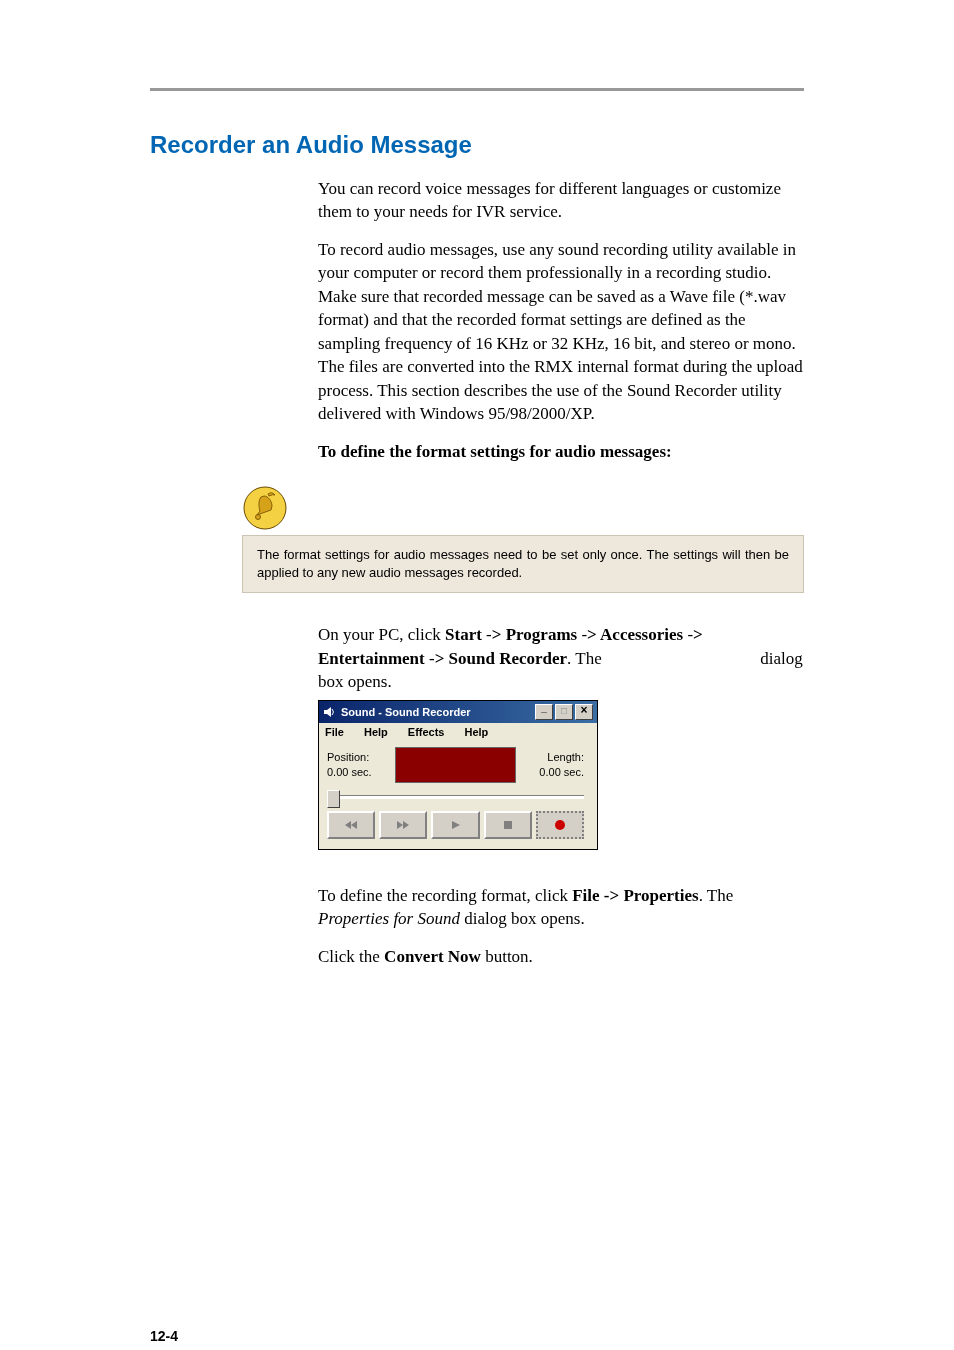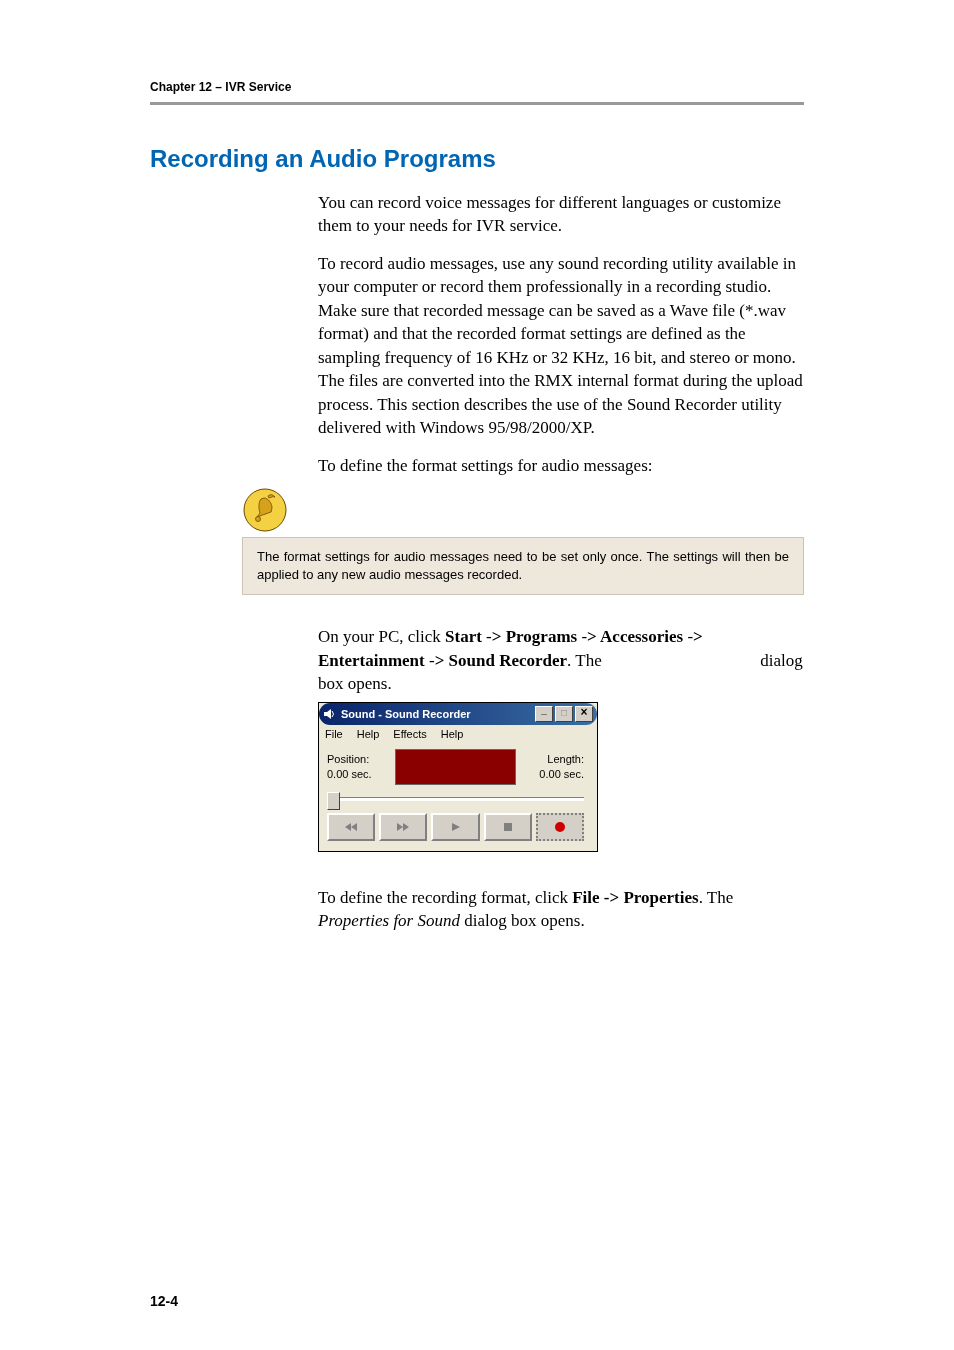--- a/index.html
+++ b/index.html
@@ -34,22 +34,22 @@
   .body-block {
     margin-left: 168px;
     font-size: 17px;
     color: #000;
     line-height: 1.38;
   }
   .body-block p {
     margin: 0 0 14px 0;
   }
   .body-block .sub {
-    font-weight: normal;
-    margin-bottom: 10px;
+    font-weight: bold;
+    margin-bottom: 22px;
   }
   .note-row {
     display: flex;
     margin: 10px 0 30px 92px;
     align-items: flex-start;
     flex-direction: column;
   }
   .note-icon {
     width: 46px;
     flex-shrink: 0;
@@ -83,21 +83,20 @@
     margin-bottom: 34px;
   }
   .sr-title {
     background: linear-gradient(to right, #0a246a, #3a6ea5);
     color: #fff;
     font-weight: bold;
     padding: 3px 4px;
     display: flex;
     align-items: center;
     justify-content: space-between;
-    border-radius: 11px;
   }
   .sr-title-left {
     display: flex;
     align-items: center;
     gap: 4px;
   }
   .sr-ctrl {
     display: flex;
     gap: 2px;
   }
@@ -115,21 +114,22 @@
     color: #000;
   }
   .sr-btn.min::before { content: "_"; font-weight: bold; position: relative; top: -3px; }
   .sr-btn.max { color: #888; }
   .sr-btn.max::before { content: "□"; }
   .sr-btn.close { font-weight: bold; }
   .sr-btn.close::before { content: "×"; font-size: 12px; line-height: 10px; }
   .sr-menu {
     padding: 3px 6px;
     display: flex;
-    gap: 14px;
+    gap: 20px;
+    font-weight: bold;
   }
   .sr-body {
     padding: 6px 13px 10px 8px;
   }
   .sr-info {
     display: flex;
     justify-content: space-between;
     align-items: center;
   }
   .sr-info-col {
@@ -205,24 +205,23 @@
   }
   .bell-icon {
     width: 46px;
     height: 46px;
   }
 </style>
 </head>
 <body>
 
 <div class="page">
-  <div class="chapter-line">Chapter 12 – IVR Service</div>
   <hr class="hr">
 
-  <div class="section-title">Recording an Audio Programs</div>
+  <div class="section-title">Recorder an Audio Message</div>
 
   <div class="body-block">
     <p>You can record voice messages for different languages or customize them to your needs for IVR service.</p>
     <p>To record audio messages, use any sound recording utility available in your computer or record them professionally in a recording studio. Make sure that recorded message can be saved as a Wave file (*.wav format) and that the recorded format settings are defined as the sampling frequency of 16 KHz or 32 KHz, 16 bit, and stereo or mono. The files are converted into the RMX internal format during the upload process. This section describes the use of the Sound Recorder utility delivered with Windows 95/98/2000/XP.</p>
     <p class="sub">To define the format settings for audio messages:</p>
   </div>
 
   <div class="note-row">
     <div class="note-icon">
       <svg class="bell-icon" viewBox="0 0 46 46">
@@ -301,16 +300,19 @@
           <div class="rec-dot"></div>
         </div>
       </div>
     </div>
   </div>
 
   <div class="indented-step step-list">
     <p>
       <span>To define the recording format, click </span><b>File -&gt; Properties</b><span>. The </span><i>Properties for Sound</i><span> dialog box opens.</span>
     </p>
+    <p>
+      <span>Click the </span><b>Convert Now</b><span> button.</span>
+    </p>
   </div>
 
   <div class="footer">12-4</div>
 </div>
 
 </body></html>

